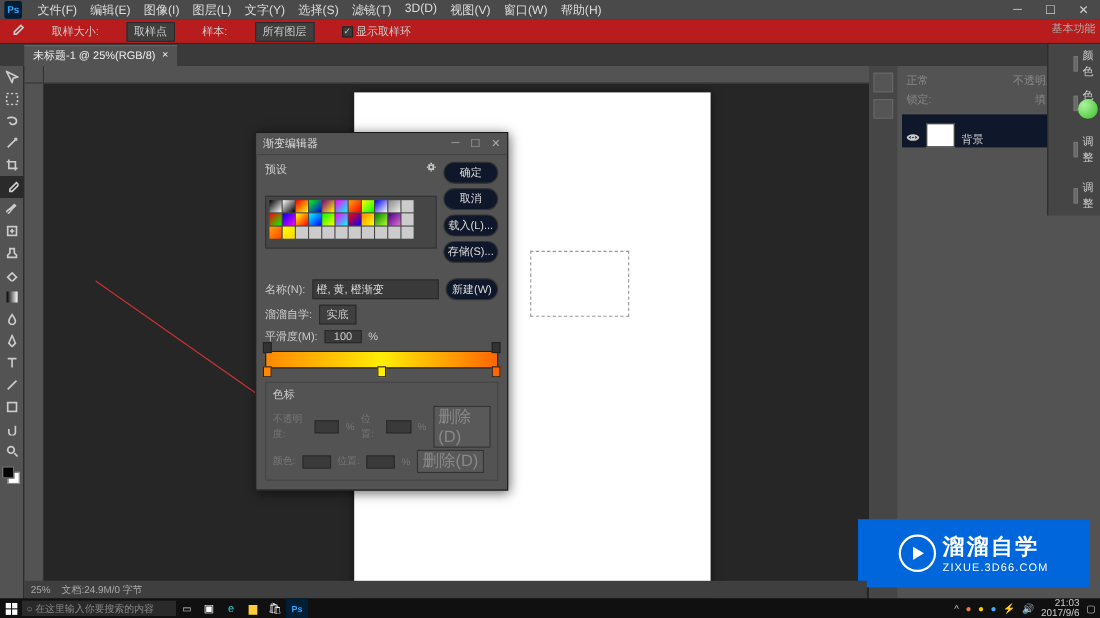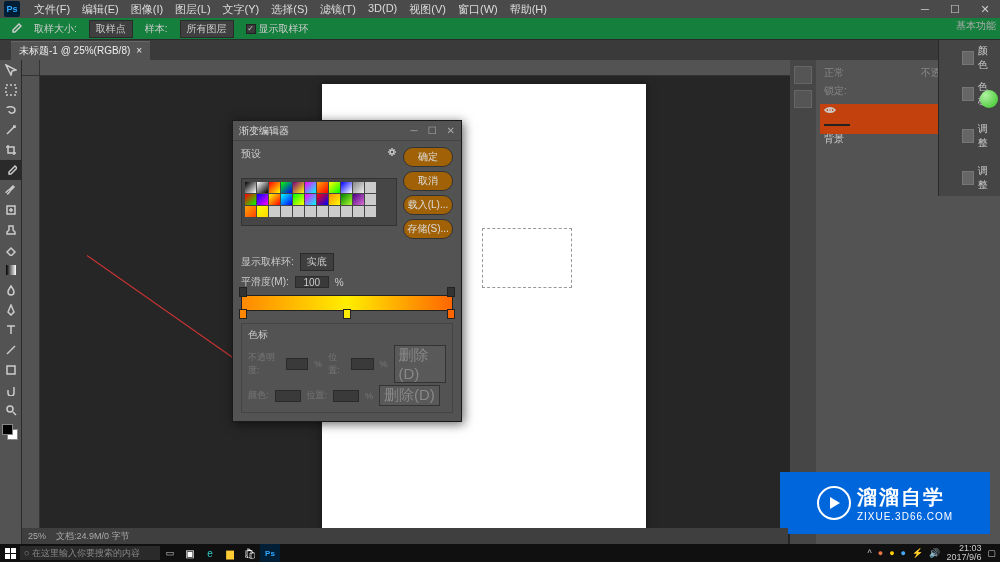--- a/index.html
+++ b/index.html
@@ -6,28 +6,28 @@
 body { background: #323232; width: 1000px; height: 562px; overflow: hidden; position: relative; font-size: 11px; color: #ccc; }
 
 
 .menubar { height: 18px; background: #4a4a4a; display: flex; align-items: center; padding: 0 4px; font-size: 11px; }
 .ps-logo { width: 16px; height: 16px; background: #001e36; border-radius: 2px; display: flex; align-items: center; justify-content: center; color: #31a8ff; font-weight: bold; font-size: 9px; margin-right: 8px; }
 .menubar .menu-item { padding: 0 6px; color: #ddd; cursor: pointer; font-size: 11px; }
 .win-controls { position: absolute; right: 0; top: 0; display: flex; }
 .win-controls span { width: 30px; height: 18px; display: flex; align-items: center; justify-content: center; color: #ccc; }
 
 
-.optionsbar { height: 22px; background: #15803d; display: flex; align-items: center; padding: 0 8px; font-size: 10px; gap: 12px; border-bottom: 1px solid #2a2a2a; }
+.optionsbar { height: 22px; background: #b91c1c; display: flex; align-items: center; padding: 0 8px; font-size: 10px; gap: 25px; border-bottom: 1px solid #2a2a2a; }
 .opt-label { color: #ccc; }
 .opt-dropdown { background: #3f3f3f; padding: 1px 6px; border: 1px solid #2a2a2a; }
 .opt-checkbox { display: flex; align-items: center; gap: 3px; }
 .opt-right { position: absolute; right: 4px; top: 19px; font-size: 10px; color: #aaa; }
 
 
-.tabbar { height: 20px; background: #3a3a3a; display: flex; align-items: center; padding-left: 11px; }
+.tabbar { height: 20px; background: #3a3a3a; display: flex; align-items: center; padding-left: 22px; }
 .doc-tab { background: #535353; padding: 2px 8px; font-size: 10px; color: #eee; border-top: 1px solid #666; display: flex; align-items: center; gap: 6px; }
 
 
 .workspace { display: flex; height: 484px; }
 .toolbox { width: 22px; background: #535353; border-right: 1px solid #2a2a2a; display: flex; flex-direction: column; }
 .tool { width: 22px; height: 20px; display: flex; align-items: center; justify-content: center; color: #ddd; font-size: 11px; position: relative; }
 .tool.active { background: #2a2a2a; }
 .tool-swatch { margin-top: 4px; width: 16px; height: 16px; position: relative; margin-left: 2px; }
 .swatch-fg { position: absolute; width: 11px; height: 11px; background: #000; border: 1px solid #888; top: 0; left: 0; }
 .swatch-bg { position: absolute; width: 11px; height: 11px; background: #fff; border: 1px solid #888; bottom: 0; right: 0; }
@@ -42,39 +42,39 @@
 
 
 .right-panels { width: 210px; background: #535353; display: flex; }
 .panel-icons { width: 26px; background: #464646; display: flex; flex-direction: column; align-items: center; padding-top: 6px; gap: 6px; }
 .panel-icons div { width:18px; height:18px; background:#555; border:1px solid #666; }
 .panel-stack { flex: 1; display: flex; flex-direction: column; }
 .panel-tabs { height: 22px; display: flex; align-items: flex-end; font-size: 10px; gap: 2px; padding-left: 4px; background: #464646; }
 .panel-tab { padding: 2px 6px; background: #3a3a3a; color: #aaa; }
 .panel-tab.active { background: #535353; color: #eee; }
 .panel-body { flex: 1; background: #535353; padding: 4px; font-size: 10px; }
-.layer-row { display: flex; align-items: flex-start; height: 30px; background: #c2410c; margin-top: 4px; padding: 0 4px; gap: 6px; flex-direction: column; }
+.layer-row { display: flex; align-items: flex-end; height: 30px; background: #0f172a; margin-top: 4px; padding: 0 4px; gap: 6px; }
 .eye-icon { width: 12px; text-align: center; }
 .layer-thumb { width: 26px; height: 22px; background: #fff; border: 1px solid #222; }
 .layer-lock { margin-left: auto; }
 .panel-row { display:flex; justify-content:space-between; padding:2px 4px; color:#888; }
 
 
-.right-strip { position:absolute; right:0; top:40px; width:62px; background:#454545; border-left:1px solid #2a2a2a;padding-left:17px; }
+.right-strip { position:absolute; right:0; top:40px; width:48px; background:#454545; border-left:1px solid #2a2a2a;padding-left:17px; }
 .strip-item { display:flex; align-items:center; gap:4px; padding:4px 6px; font-size:10px; color:#ccc; }
 .strip-icon { width:14px; height:14px; background:#666; border:1px solid #777; }
 
 
 .dialog { position: absolute; left: 232px; top: 120px; width: 230px; background: #535353; border: 1px solid #1a1a1a; box-shadow: 2px 2px 10px rgba(0,0,0,0.6); font-size: 10px; }
 .dialog-title { height: 20px; background: #535353; display: flex; align-items: center; padding: 0 6px; color: #ddd; border-bottom: 1px solid #444; }
 .dialog-title .wctl { margin-left: auto; display: flex; gap: 10px; color: #aaa; font-size: 10px; }
 .dialog-body { padding: 6px 8px 10px 8px; display: flex; gap: 6px; }
 .dialog-left { flex: 1; }
 .dialog-right { width: 50px; display: flex; flex-direction: column; gap: 4px; }
-.dlg-btn { background: #a16207; border: 1px solid #333; border-radius: 10px; text-align: center; padding: 2px 0; color: #ddd; font-size: 10px; }
+.dlg-btn { background: #0f172a; border: 1px solid #333; border-radius: 10px; text-align: center; padding: 2px 0; color: #ddd; font-size: 10px; }
 .preset-label { color: #ccc; margin-bottom: 17px; display:flex; justify-content:space-between; }
 .preset-grid { background: #464646; border: 1px solid #333; padding: 3px; display: grid; grid-template-columns: repeat(11, 11px); grid-auto-rows: 11px; gap: 1px; height: 48px; }
 .preset-sw { width: 11px; height: 11px; }
 .dialog-mid { padding: 0 8px 8px 8px; }
 .field-row { display: flex; align-items: center; gap: 6px; margin: 4px 0; color:#ccc; }
 .field-input { background: #3a3a3a; border: 1px solid #2a2a2a; padding: 1px 3px; color: #ddd; flex:1; }
 .gradient-bar-wrap { position: relative; margin: 6px 0 12px 0; }
 .gradient-bar { height: 16px; border: 1px solid #222; background: linear-gradient(to right, #ff8800 0%, #ffee00 50%, #ff6600 100%); }
 .grad-stop { position:absolute; bottom:-8px; width:8px; height:10px; background:#888; border:1px solid #222; }
 .grad-stop.top { top:-8px; bottom:auto; background:#333; }
@@ -386,21 +386,26 @@
     </div>
     <div class="dialog-right">
       <div class="dlg-btn">确定</div>
       <div class="dlg-btn">取消</div>
       <div class="dlg-btn">载入(L)...</div>
       <div class="dlg-btn">存储(S)...</div>
     </div>
   </div>
   <div class="dialog-mid">
     <div class="field-row">
-      <span>显示取样环:</span>
+      <span>名称(N):</span>
+      <span class="field-input">橙, 黄, 橙渐变</span>
+      <div class="dlg-btn" style="width:48px">新建(W)</div>
+    </div>
+    <div class="field-row">
+      <span>溜溜自学:</span>
       <span class="opt-dropdown">实底</span>
     </div>
     <div class="field-row">
       <span>平滑度(M):</span>
       <span class="mini-input" style="width:34px;text-align:center">100</span>
       <span>%</span>
     </div>
     <div class="gradient-bar-wrap">
       <div class="grad-stop top" style="left:-2px"></div>
       <div class="grad-stop top" style="right:-2px"></div>

